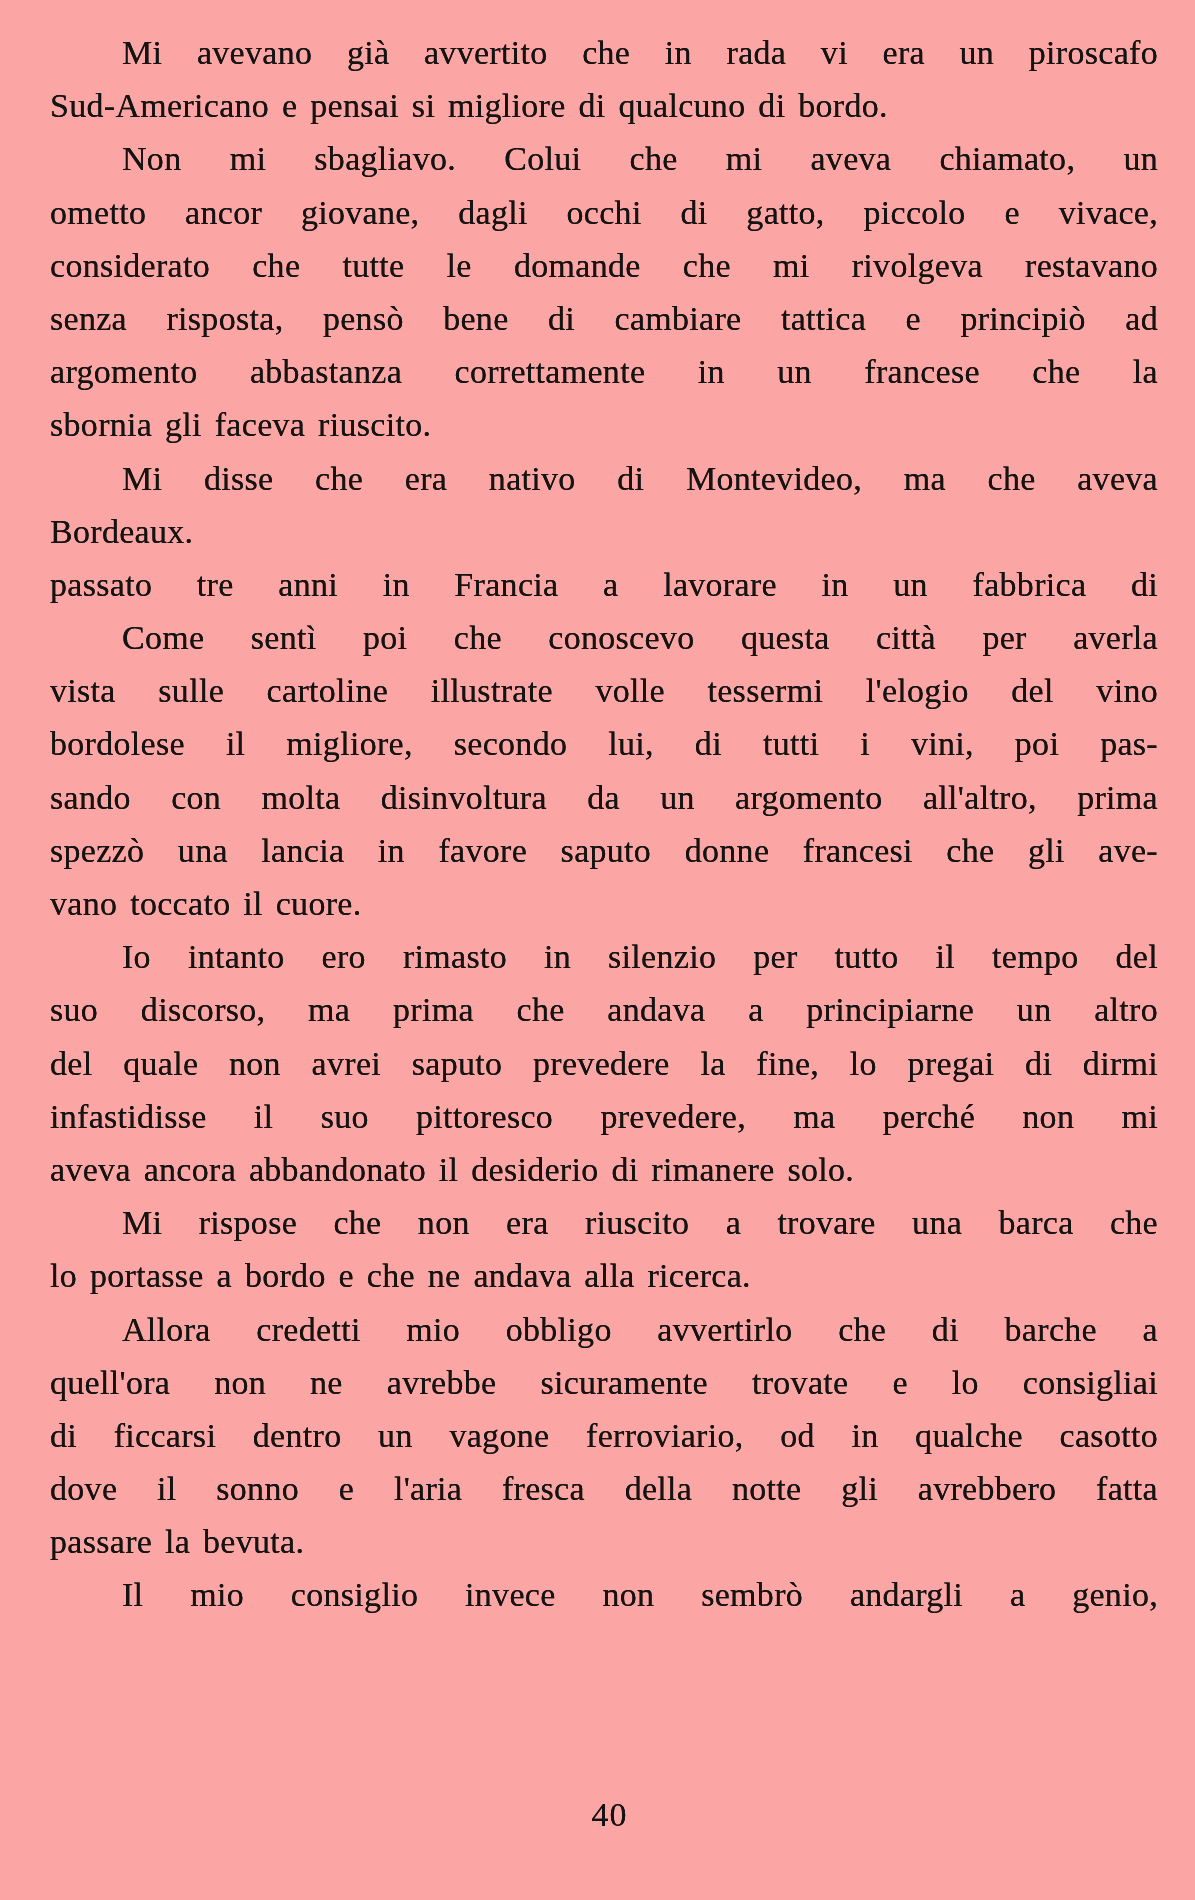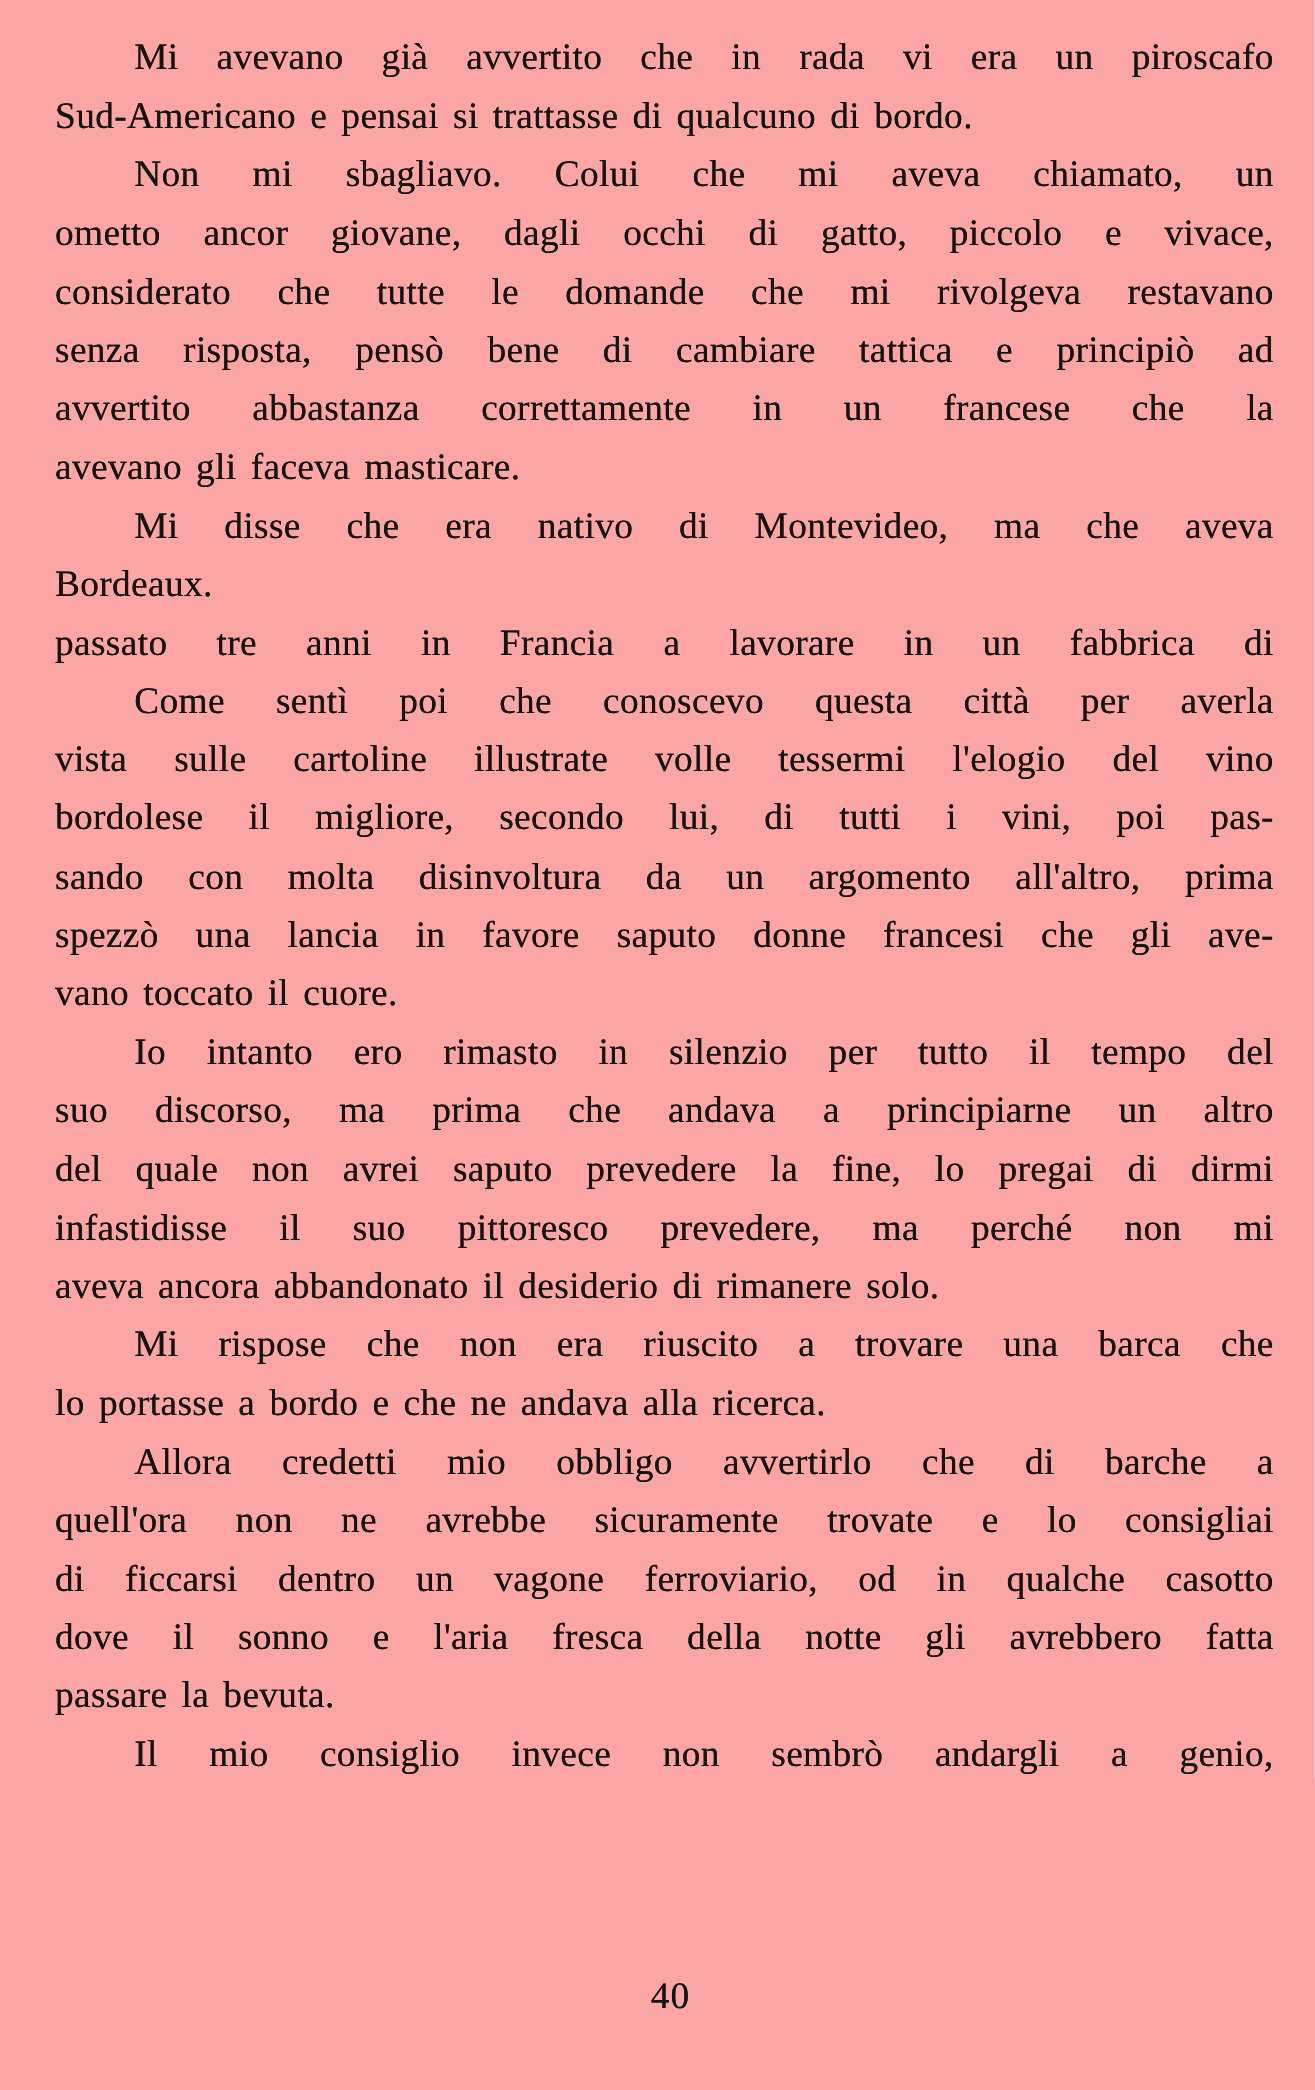--- a/index.html
+++ b/index.html
@@ -61,29 +61,29 @@
     margin-left: 12px;
   }
 </style>
 </head>
 <body>
 
 <div class="page">
   <div class="text-block" id="text-block">
       <div class="paragraph">
         <div class="line first">Mi avevano già avvertito che in rada vi era un piroscafo</div>
-        <div class="line para-end">Sud-Americano e pensai si trattasse di qualcuno di bordo.</div>
+        <div class="line para-end">Sud-Americano e pensai si migliore di qualcuno di bordo.</div>
       </div>
       <div class="paragraph">
         <div class="line first">Non mi sbagliavo. Colui che mi aveva chiamato, un</div>
         <div class="line">ometto ancor giovane, dagli occhi di gatto, piccolo e vivace,</div>
         <div class="line">considerato che tutte le domande che mi rivolgeva restavano</div>
         <div class="line">senza risposta, pensò bene di cambiare tattica e principiò ad</div>
-        <div class="line">avvertito abbastanza correttamente in un francese che la</div>
-        <div class="line para-end">avevano gli faceva masticare.</div>
+        <div class="line">argomento abbastanza correttamente in un francese che la</div>
+        <div class="line para-end">sbornia gli faceva riuscito.</div>
       </div>
       <div class="paragraph">
         <div class="line first">Mi disse che era nativo di Montevideo, ma che aveva</div>
         <div class="line para-end">Bordeaux.</div>
         <div class="line">passato tre anni in Francia a lavorare in un fabbrica di</div>
       </div>
       <div class="paragraph">
         <div class="line first">Come sentì poi che conoscevo questa città per averla</div>
         <div class="line">vista sulle cartoline illustrate volle tessermi l'elogio del vino</div>
         <div class="line">bordolese il migliore, secondo lui, di tutti i vini, poi pas-</div>

